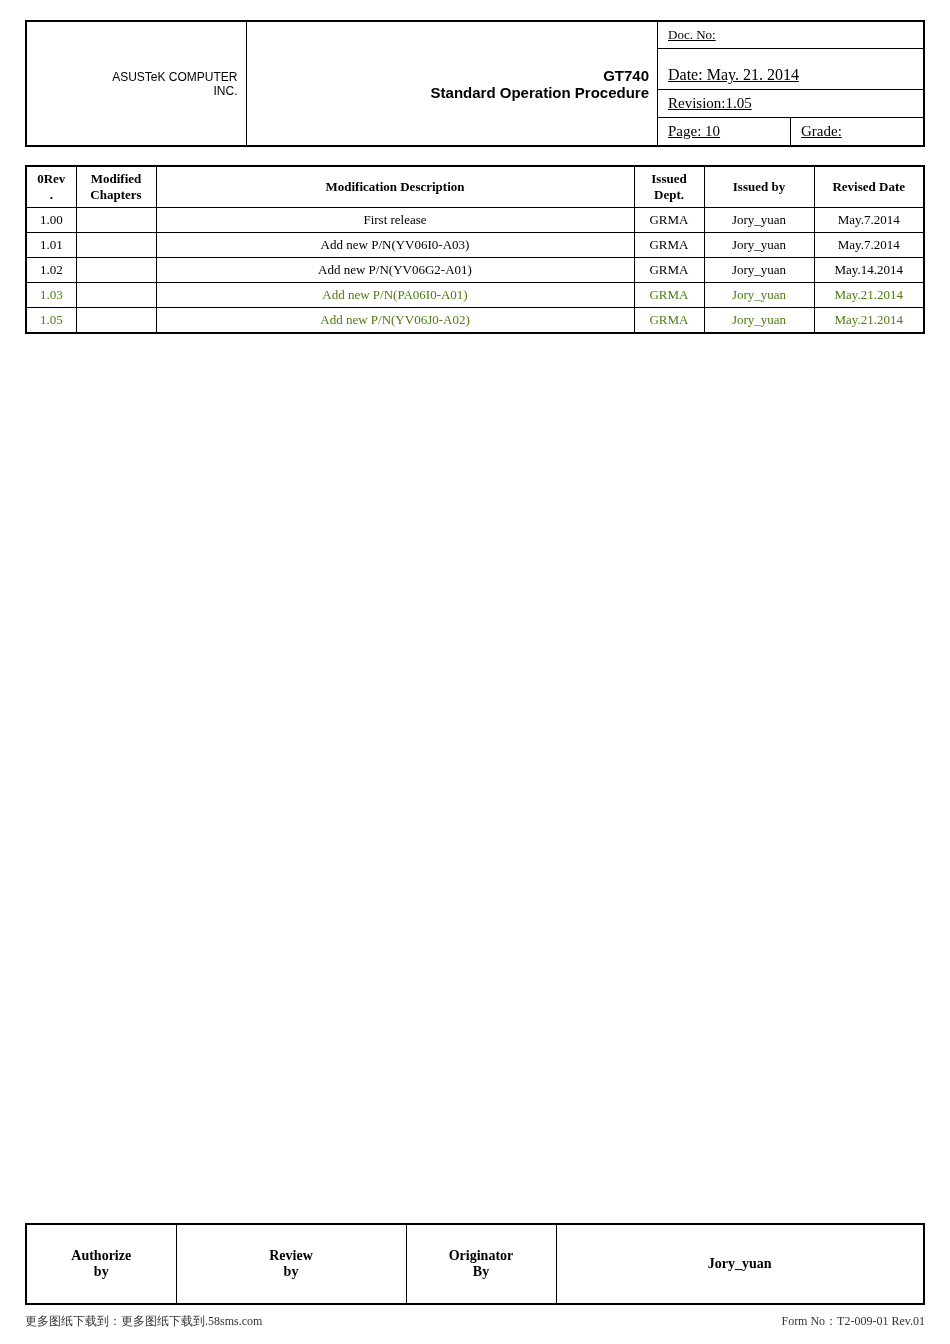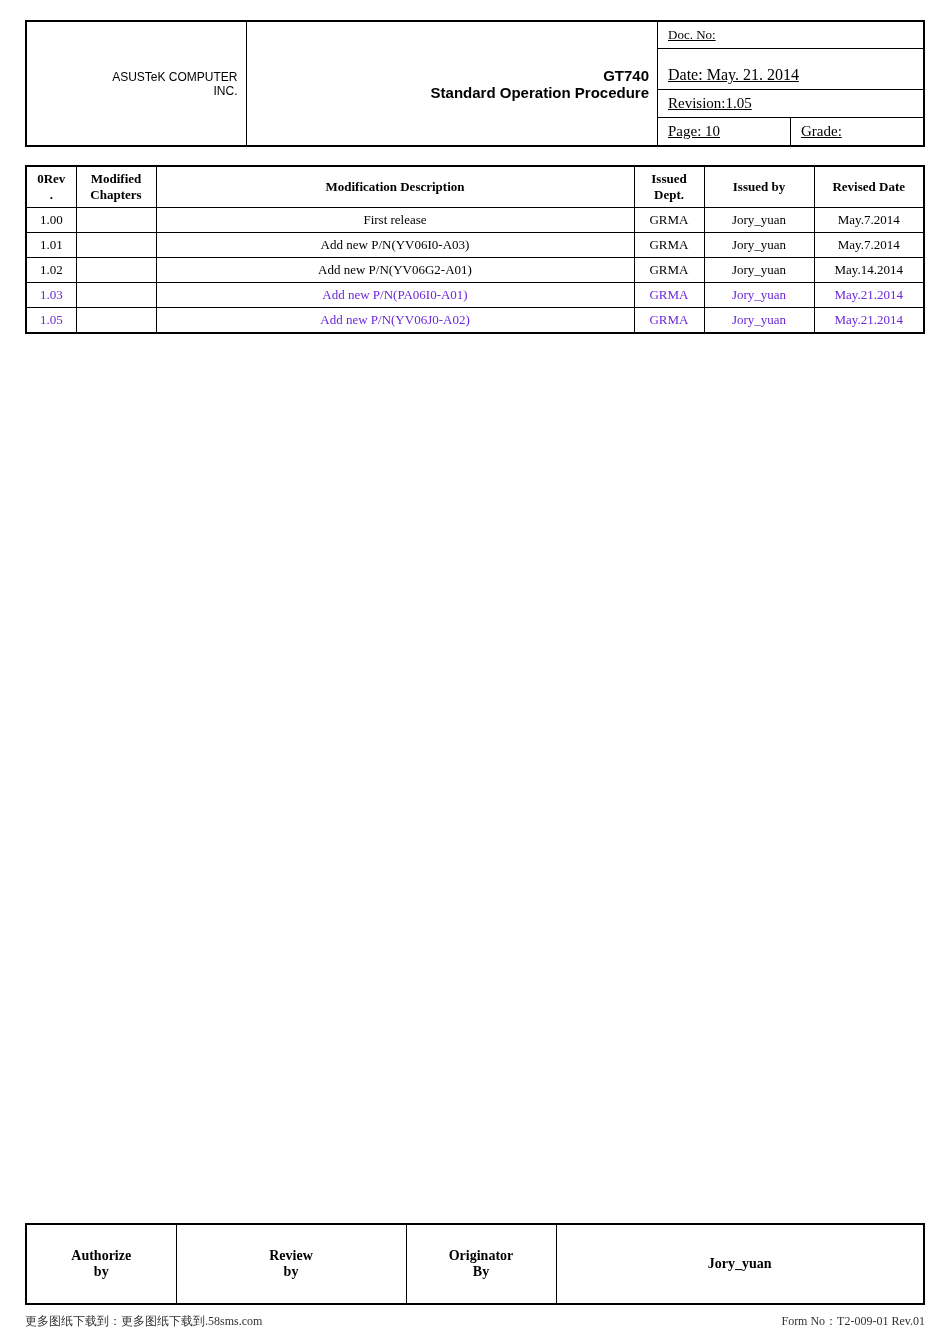--- a/index.html
+++ b/index.html
@@ -79,21 +79,21 @@
     }
 
     .col-rev { width: 50px; }
     .col-modified { width: 80px; }
     .col-desc { }
     .col-issued-dept { width: 70px; }
     .col-issued-by { width: 110px; }
     .col-revised { width: 110px; }
 
     .blue-row td {
-      color: #6d28d9;
+      color: #4d7c0f;
     }
 
     .black-row td {
       color: #000;
     }
 
     
     .content-area {
       flex: 1;
       min-height: 750px;

